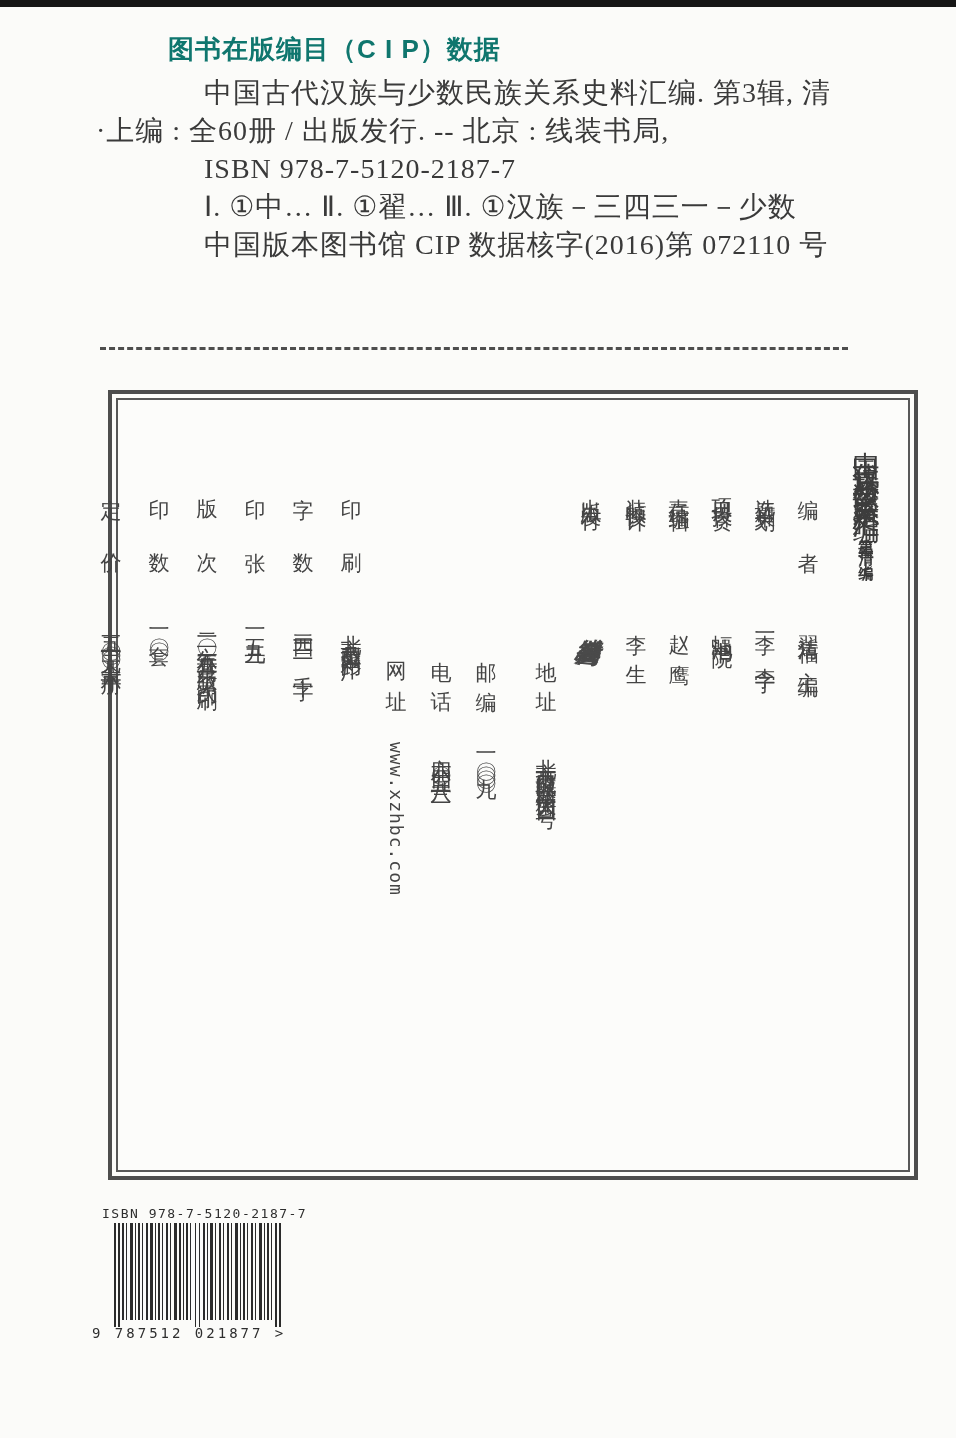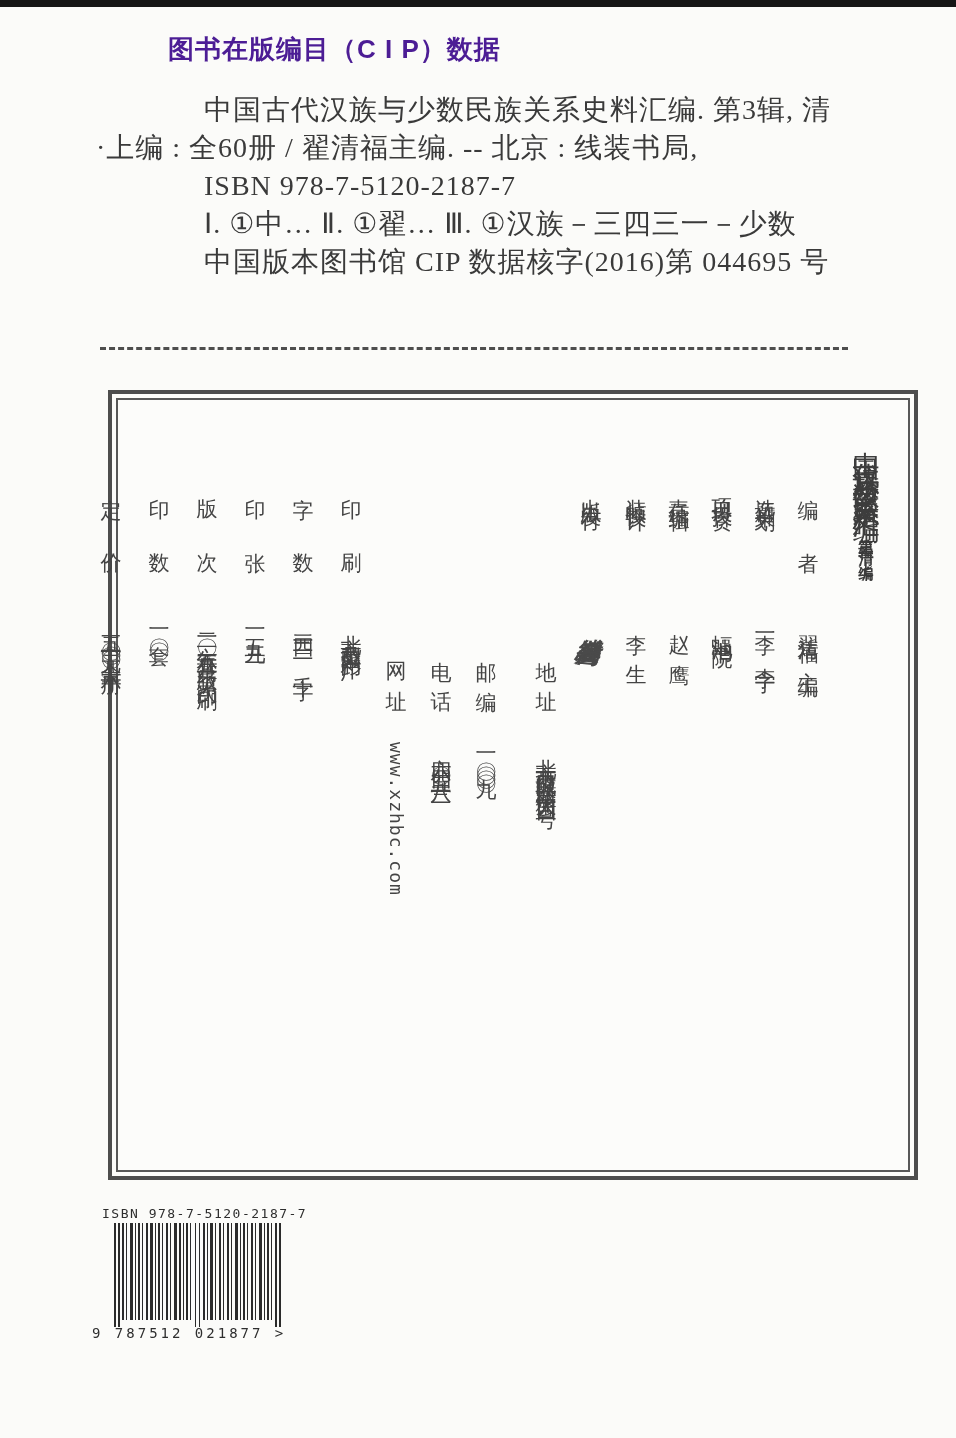--- a/index.html
+++ b/index.html
@@ -8,21 +8,21 @@
     background:#fbfbf9;
     font-family:"Liberation Serif", serif;
     color:#3a3a3a;
     overflow:hidden;
   }
   
   .top-edge{position:absolute;left:0;top:0;width:956px;height:7px;background:#161616;}
 
   
   .cip{position:absolute;left:96px;top:30px;width:770px;font-size:28px;line-height:38px;letter-spacing:1px;}
-  .cip-heading{font-family:"Liberation Sans",sans-serif;font-weight:bold;font-size:26px;color:#4c1d95;margin-left:72px;margin-bottom:23px;}
+  .cip-heading{font-family:"Liberation Sans",sans-serif;font-weight:bold;font-size:26px;color:#0f766e;margin-left:72px;margin-bottom:6px;}
   .ind{margin-left:108px;}
   .cip-line{white-space:nowrap;}
 
   .divider{position:absolute;left:100px;top:347px;width:748px;border-top:3px dashed #4e4e4e;}
 
   
   .colophon-box{position:absolute;left:108px;top:390px;width:810px;height:790px;border:4px solid #4d4d4d;box-sizing:border-box;background:#fcfcfa;}
   .colophon-inner{position:absolute;left:4px;top:4px;right:4px;bottom:4px;border:2px solid #585858;}
   .vflow{
     position:absolute;left:10px;top:8px;right:24px;bottom:8px;
@@ -51,24 +51,24 @@
   .bc-digits{font-family:"DejaVu Sans Mono",monospace;font-size:14px;letter-spacing:3px;margin-left:4px;margin-top:-2px;white-space:nowrap;}
 </style>
 </head>
 <body>
 
 <div class="top-edge"></div>
 
 <section class="cip">
   <div class="cip-heading">图书在版编目（C I P）数据</div>
   <div class="cip-line ind">中国古代汉族与少数民族关系史料汇编. 第3辑, 清</div>
-  <div class="cip-line">·上编 : 全60册 / 翟清福主编. -- 北京 : 线装书局,</div>
+  <div class="cip-line">·上编 : 全60册 / 出版发行. -- 北京 : 线装书局,</div>
   <div class="cip-line ind">ISBN 978-7-5120-2187-7</div>
   <div class="cip-line ind">Ⅰ. ①中… Ⅱ. ①翟… Ⅲ. ①汉族－三四三一－少数</div>
-  <div class="cip-line ind">中国版本图书馆 CIP 数据核字(2016)第 044695 号</div>
+  <div class="cip-line ind">中国版本图书馆 CIP 数据核字(2016)第 072110 号</div>
 </section>
 
 <div class="divider"></div>
 
 <div class="colophon-box">
   <div class="colophon-inner">
     <div class="vflow">
 
       <div class="col col-title">
         <span class="book-title">中国古代汉族与少数民族关系史料汇编</span>

